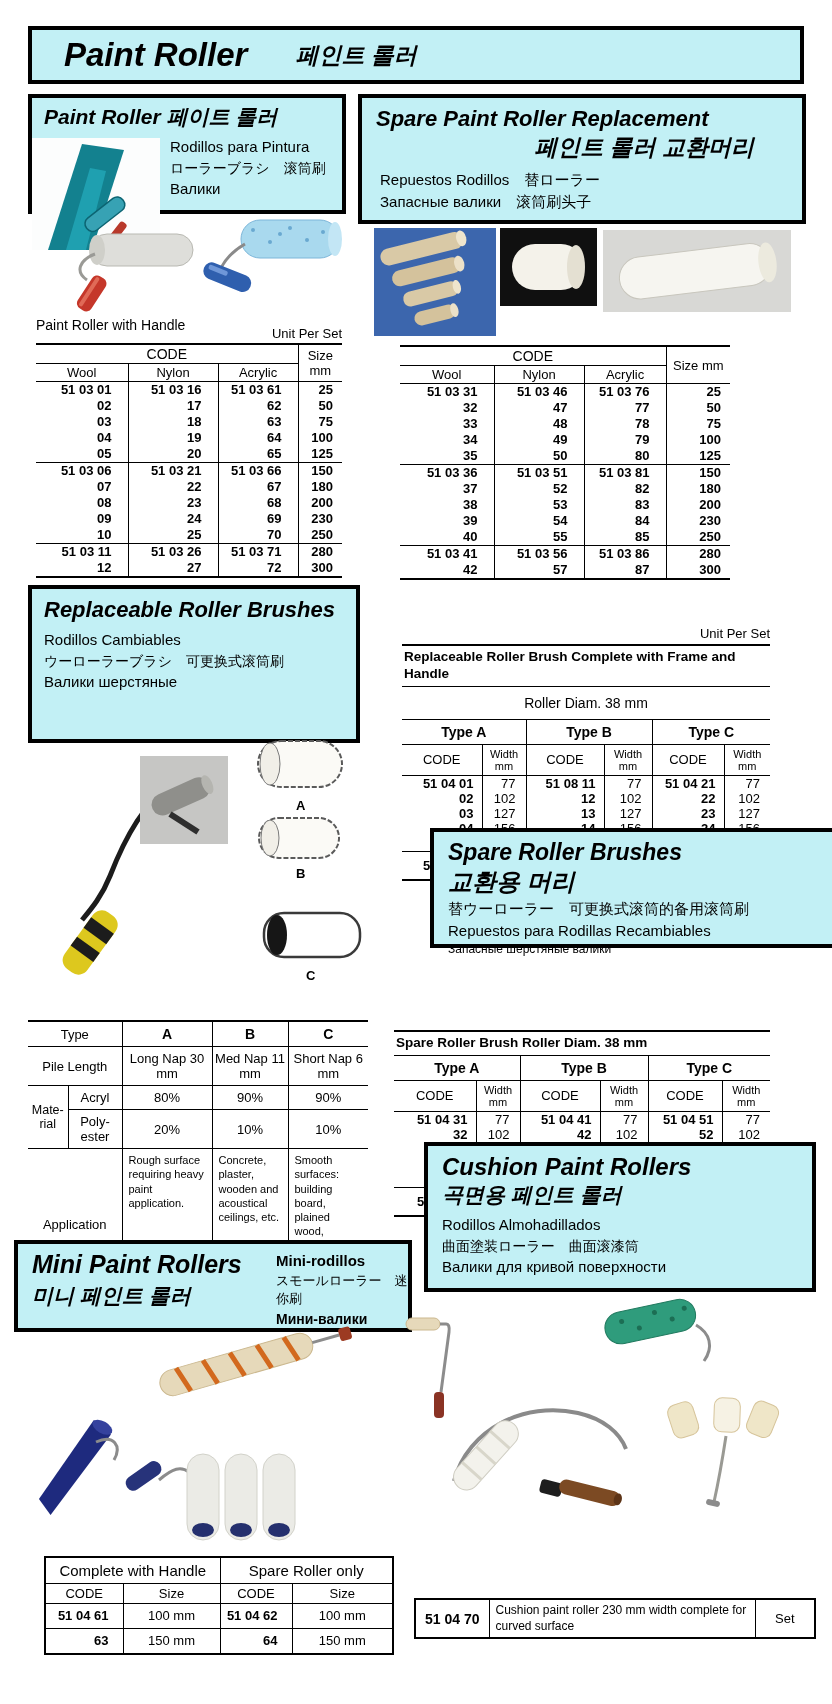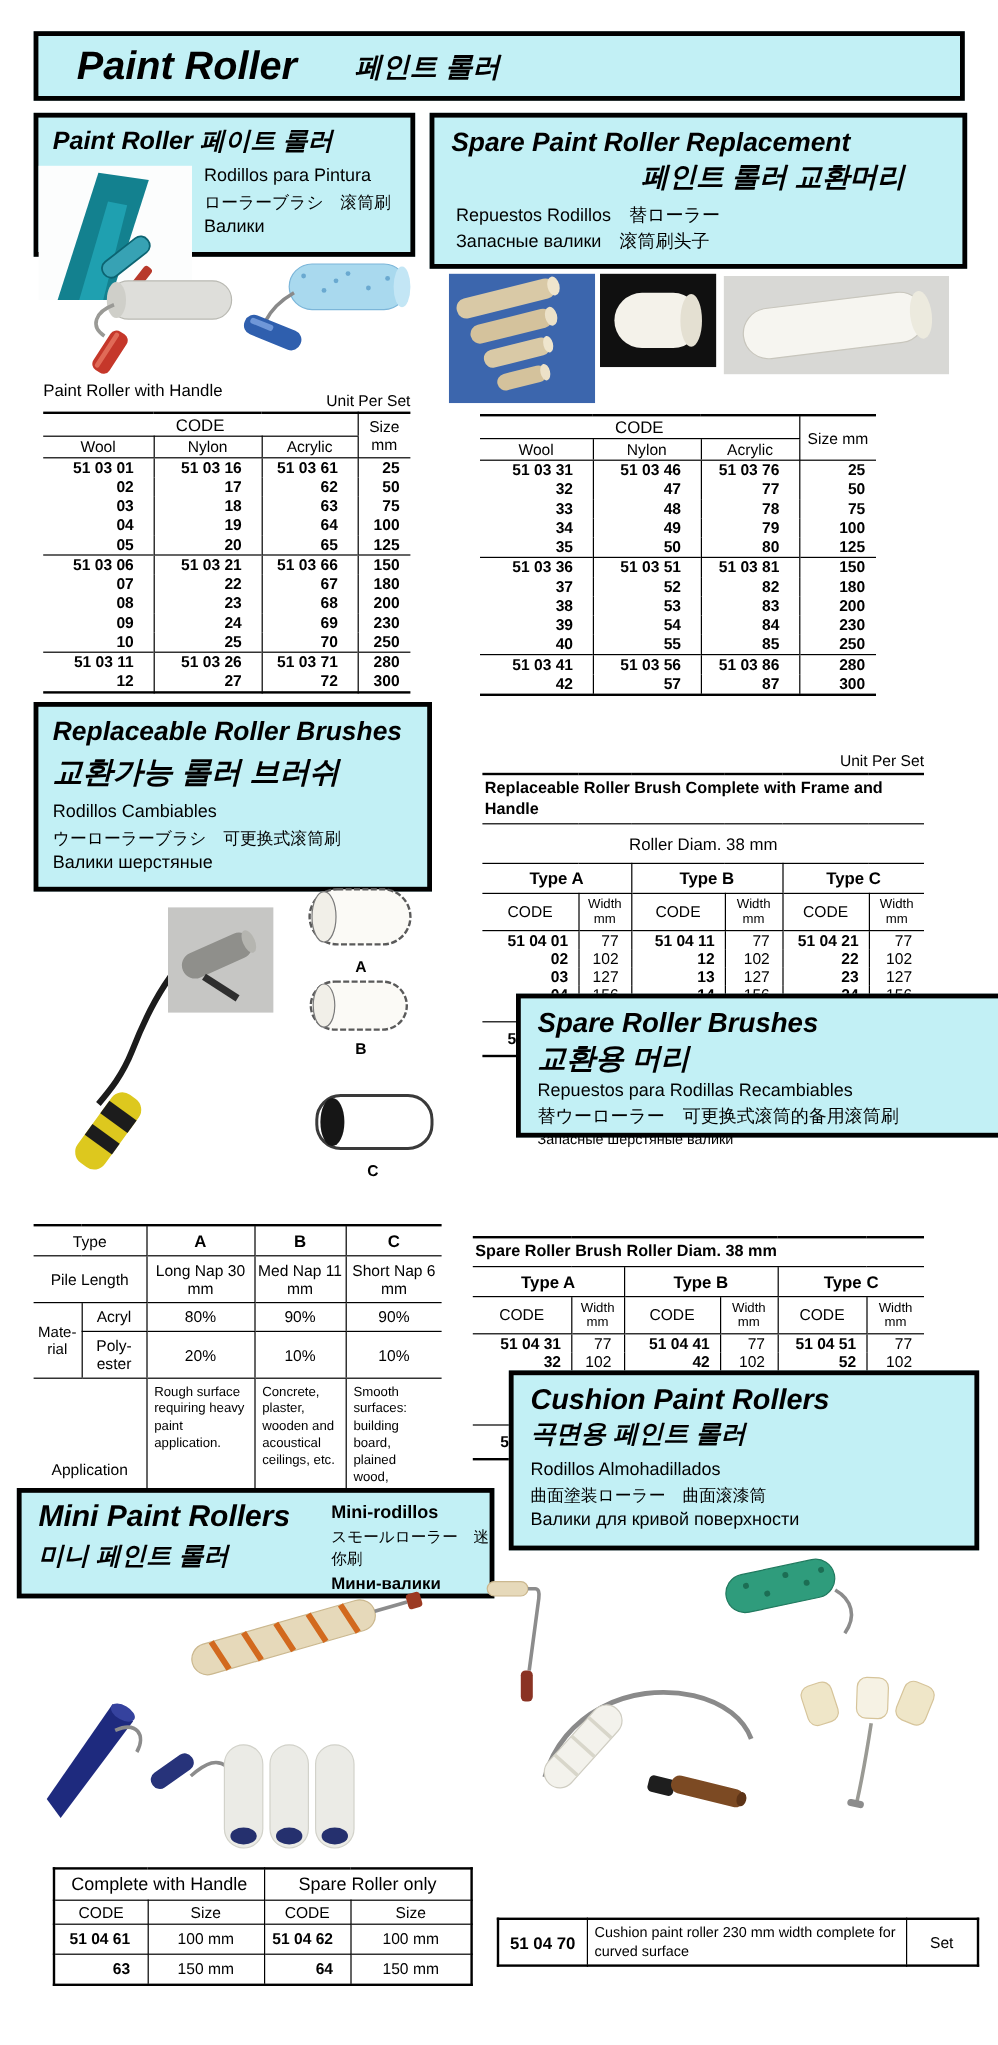--- a/index.html
+++ b/index.html
@@ -351,21 +351,20 @@
             <td>57</td>
             <td>87</td>
             <td>300</td>
           </tr>
         </tbody>
     </table>
   </div>
 
   <div class="abs cyanbox" style="left:28px;top:585px;width:332px;height:158px;padding:8px 12px;">
     <div class="ititle" style="font-size:22px;">Replaceable Roller Brushes</div>
-    <div class="ititle" style="font-size:25px;margin-top:4px;">교환가능 롤러 브러쉬</div>
     <div class="lbl-es" style="margin-top:6px;">Rodillos Cambiables</div>
     <div class="lbl-sm">ウーローラーブラシ　可更换式滚筒刷</div>
     <div class="lbl-es">Валики шерстяные</div>
   </div>
 
   <svg class="abs" style="left:32px;top:748px;" width="215" height="237" viewBox="0 0 215 237">
     <path d="M185,14 L150,26 L166,52 L186,58" stroke="#1c1c1c" stroke-width="5" fill="none"></path>
     <path d="M150,26 C112,52 92,92 78,128 C70,148 60,160 50,172" stroke="#1c1c1c" stroke-width="5" fill="none"></path>
     <g transform="rotate(36 62 196)">
       <rect x="44" y="162" width="28" height="70" rx="11" fill="#ddc81e"></rect>
@@ -431,21 +430,21 @@
           <th>CODE</th>
           <th class="width-h">Width mm</th>
           <th>CODE</th>
           <th class="width-h">Width mm</th>
         </tr>
       </thead>
       <tbody>
           <tr>
             <td>51 04 01</td>
             <td>77</td>
-            <td>51 04 11</td>
+            <td>51 08 11</td>
             <td>77</td>
             <td>51 04 21</td>
             <td>77</td>
           </tr>
           <tr>
             <td>02</td>
             <td>102</td>
             <td>12</td>
             <td>102</td>
             <td>22</td>
@@ -483,22 +482,22 @@
             <td>51 04 26</td>
             <td>228</td>
           </tr>
         </tbody>
     </table>
   </div>
 
   <div class="abs cyanbox" style="left:394px;top:828px;width:414px;height:120px;padding:7px 14px;margin-left:36px;">
     <div class="ititle" style="font-size:23px;">Spare Roller Brushes</div>
     <div class="ititle" style="font-size:24px;">교환용 머리</div>
+    <div class="lbl-es">替ウーローラー　可更换式滚筒的备用滚筒刷</div>
     <div class="lbl-es">Repuestos para Rodillas Recambiables</div>
-    <div class="lbl-es">替ウーローラー　可更换式滚筒的备用滚筒刷</div>
     <div style="font-size:12px;">Запасные шерстяные валики</div>
   </div>
 
   <div class="abs" style="left:28px;top:1020px;">
     <table class="spec" style="width:340px">
       <colgroup>
           <col style="width:40px">
           <col style="width:54px">
           <col style="width:90px">
           <col style="width:76px">

